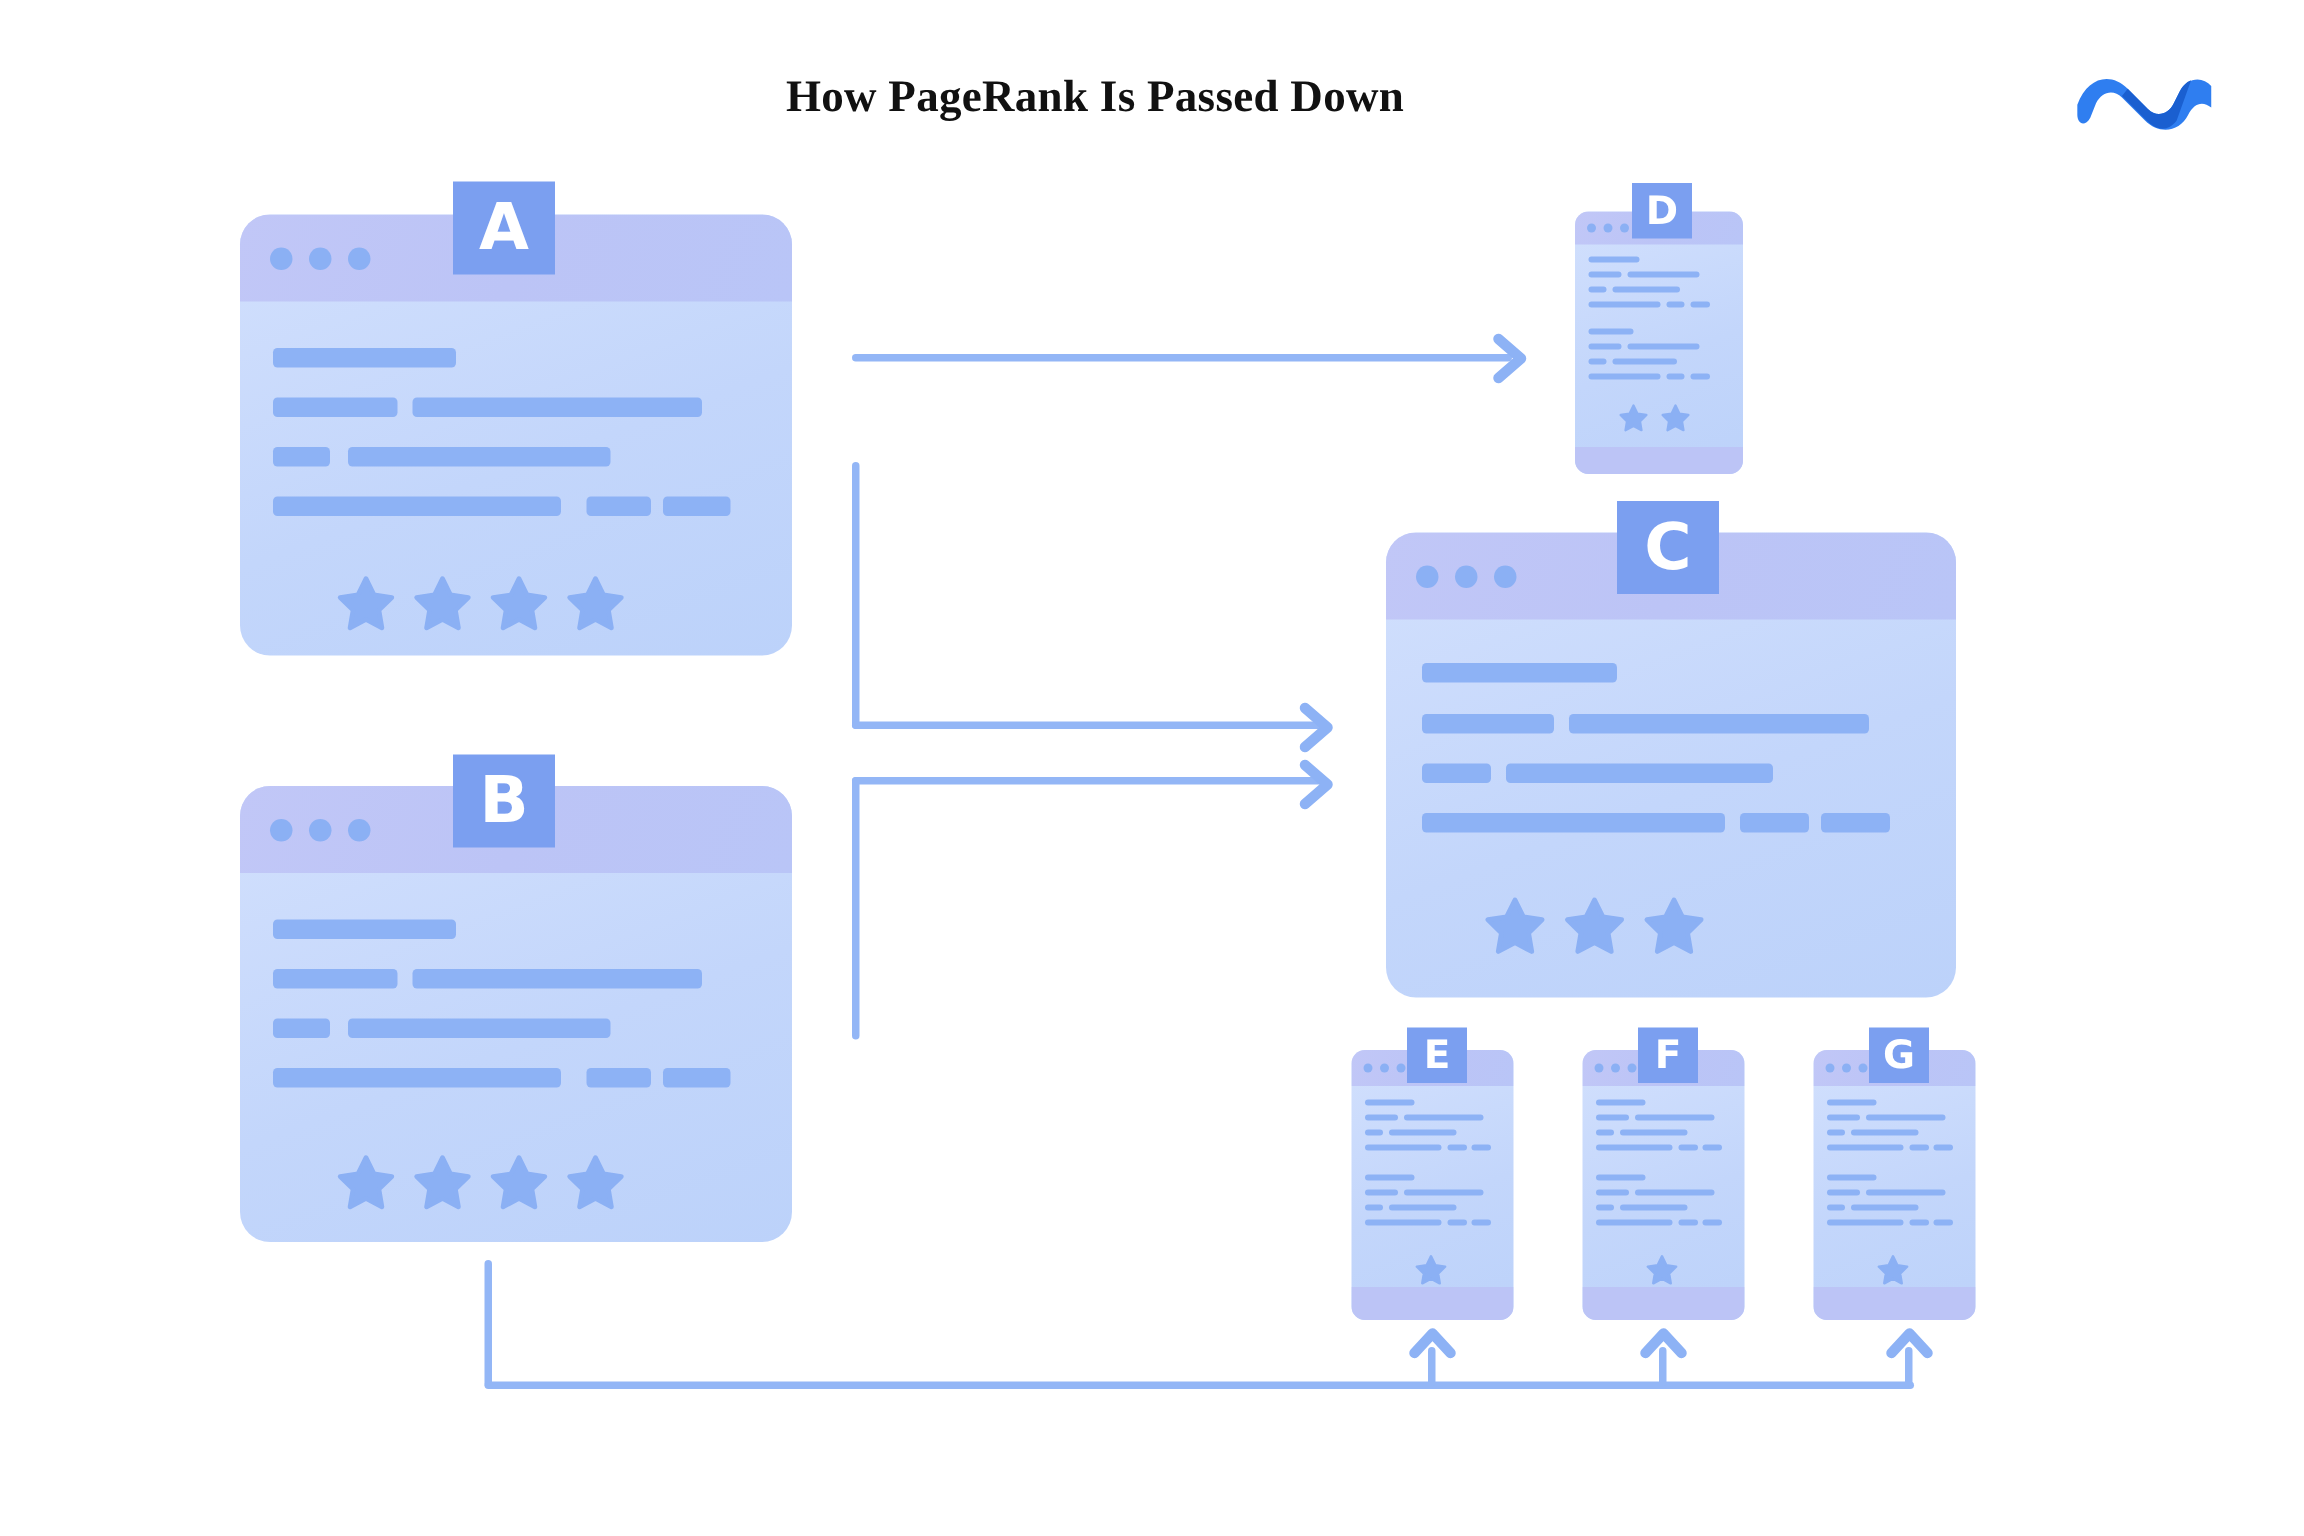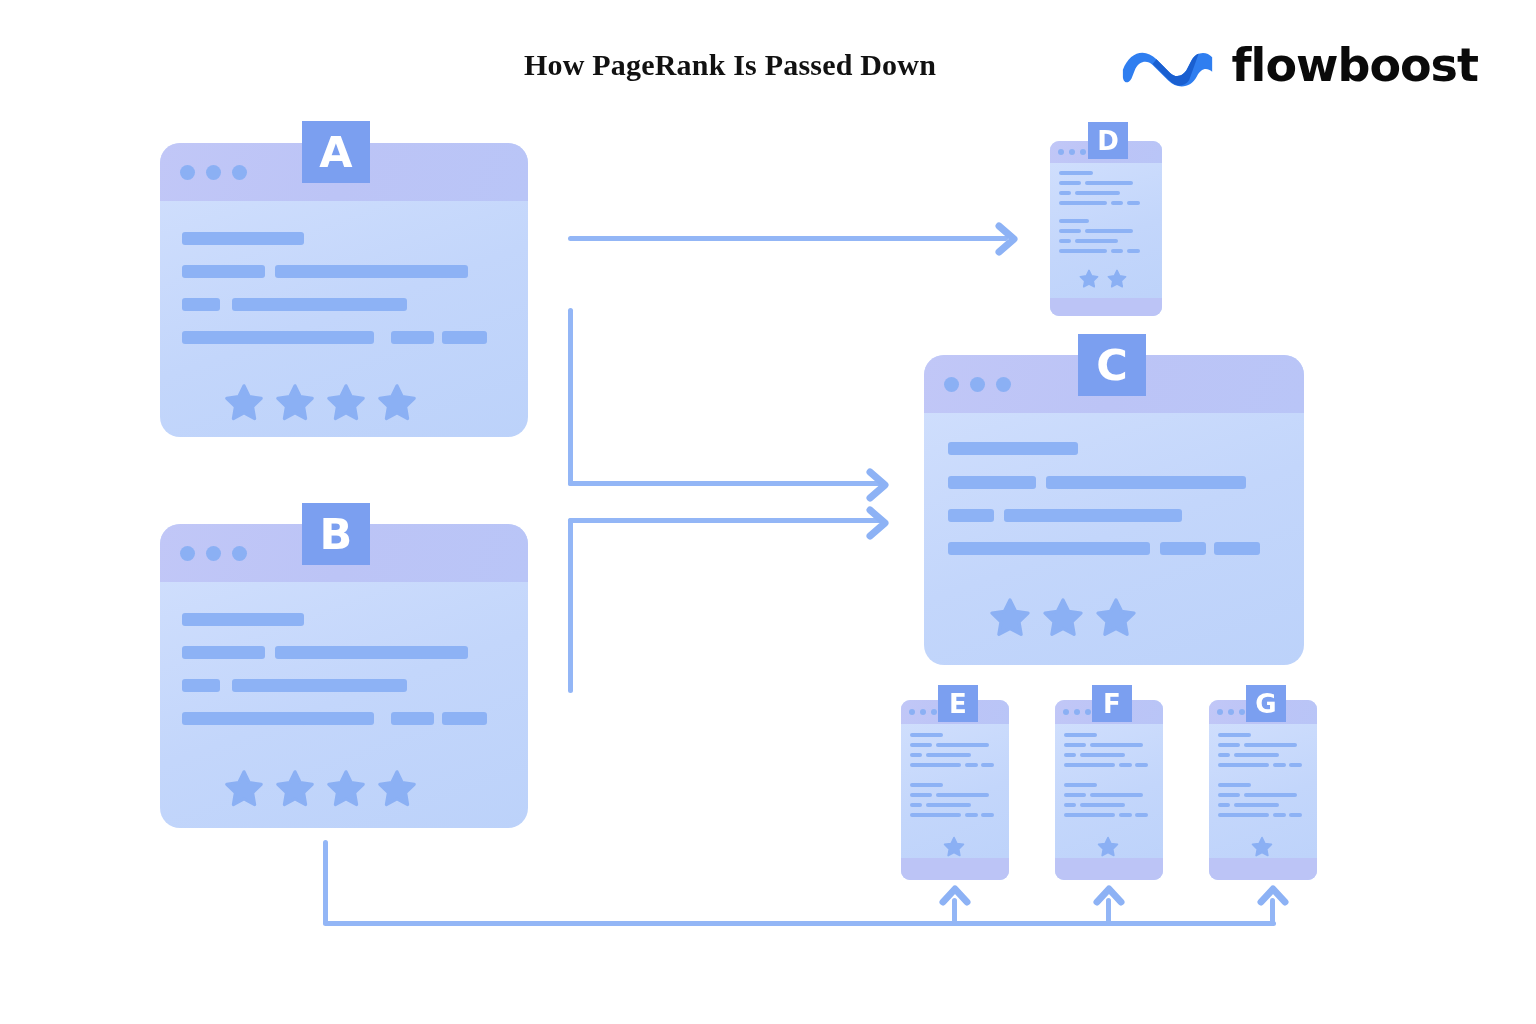--- a/index.html
+++ b/index.html
@@ -65,21 +65,20 @@
 
 <div class="stage">
 
   <div class="title">How PageRank Is Passed Down</div>
 
   <div class="brand">
     <svg class="glyph brand-mark" viewBox="0 0 100 56">
       <path d="M3 33 C10 14 26 10 38 22 L52 36 C58 42 66 40 70 32 L74 24 C79 14 90 13 96 20 L96 35 C90 30 84 32 80 40 C74 52 60 54 50 44 L34 28 C28 22 20 24 16 32 L12 42 C8 49 3 46 3 40 Z" fill="#2f7ef0"></path>
       <path d="M38 22 L52 36 C58 42 66 40 70 32 L74 24 C76 20 79 17 82 16 L72 44 C66 52 58 51 51 44 L34 27 Z" fill="#1a5fd0"></path>
     </svg>
-    <div class="brand-name">flowboost</div>
   </div>
 
   <div class="conn" style="left:568px; top:236px; width:440px; height:5px;"></div>
   <svg class="glyph arrowhead" style="left:995px; top:222px;" width="30" height="34" viewBox="0 0 30 34">
     <path d="M4 4 L19 17 L4 30" fill="none" stroke="#8db2f5" stroke-width="7" stroke-linecap="round" stroke-linejoin="round"></path>
   </svg>
 
   <div class="conn" style="left:568px; top:308px; width:5px; height:178px;"></div>
   <div class="conn" style="left:568px; top:481px; width:315px; height:5px;"></div>
   <svg class="glyph arrowhead" style="left:866px; top:468px;" width="30" height="34" viewBox="0 0 30 34">

